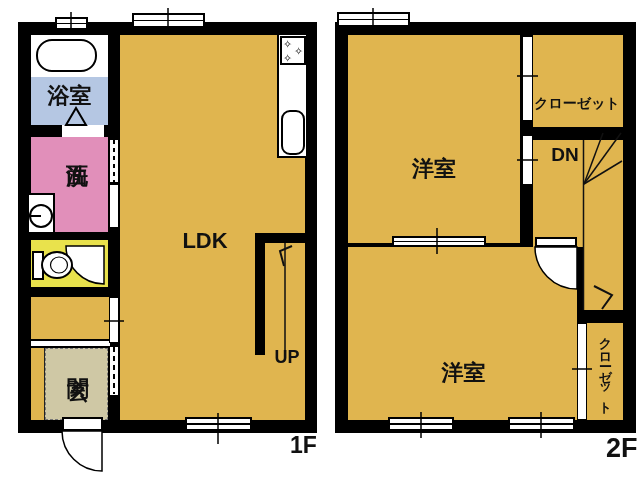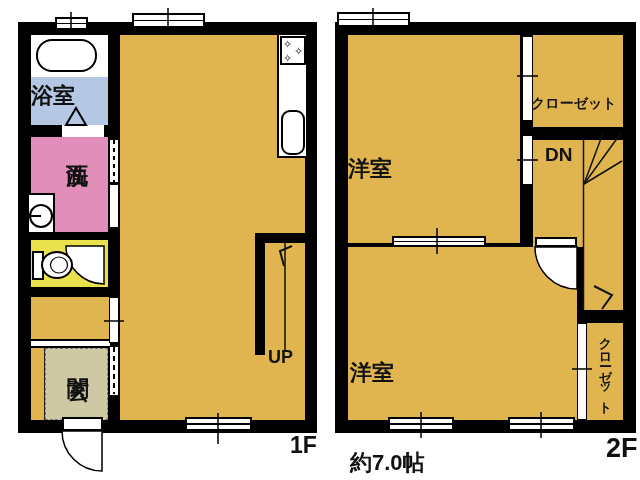--- a/index.html
+++ b/index.html
@@ -2,21 +2,21 @@
 <html><head>
 <meta charset="utf-8">
 <style>
   html,body{margin:0;padding:0;background:#fff;}
   #canvas{position:relative;width:640px;height:480px;background:#fff;overflow:hidden;
           font-family:"Liberation Sans","DejaVu Sans",sans-serif;color:#111;}
   .abs{position:absolute;}
   .walls{background:#000;}
   .room{position:absolute;}
   .lbl{position:absolute;color:#111;font-weight:600;white-space:pre;line-height:1.3;}
-  .center{text-align:left;}
+  .center{text-align:center;}
   .vtext{writing-mode:vertical-rl;text-orientation:upright;letter-spacing:1px;}
   .win{position:absolute;background:#fff;border:2px solid #000;box-sizing:border-box;
        background-image:linear-gradient(to bottom,#fff 0 44%,#000 44% 58%,#fff 58% 100%);}
   .doorstrip{position:absolute;background:#fff;box-sizing:border-box;}
   .doorstrip.bord{border:1px solid #000;}
   .leaf{position:absolute;background:#fff;border:2px solid #000;box-sizing:border-box;}
   .pv19{background-image:repeating-linear-gradient(to right,#241a05 0 1.5px,transparent 1.5px 19px);background-position-x:18px;}
   .pv17{background-image:repeating-linear-gradient(to right,#241a05 0 1.5px,transparent 1.5px 17px);background-position-x:12px;}
   .pv12{background-image:repeating-linear-gradient(to right,#241a05 0 1.5px,transparent 1.5px 12px);background-position-x:5px;}
   .ph12{background-image:repeating-linear-gradient(to bottom,#241a05 0 1.5px,transparent 1.5px 12px);background-position-y:4px;}
@@ -50,20 +50,21 @@
   <div class="room" style="left:31px;top:240px;width:77px;height:47px;background:#e9e24c;"></div>
 
   <div class="room ph12" style="left:31px;top:297px;width:79px;height:42px;background:#e0b54f;"></div>
   <div class="room stepstrip" style="left:31px;top:339px;width:79px;height:9px;"></div>
   <div class="room" style="left:31px;top:348px;width:14px;height:72px;background:#e0b54f;border-right:1.5px solid #222;box-sizing:border-box;"></div>
   <div class="room" style="left:45px;top:348px;width:63px;height:72px;background:#cfc8a5;border:1px dashed #777;box-sizing:border-box;"></div>
   <div class="lbl vtext" style="left:64px;top:360px;width:28px;height:62px;font-size:22px;">玄関</div>
 
   <div class="room pv19" style="left:120px;top:35px;width:185px;height:385px;background:#e0b54f;"></div>
   <div class="lbl center" style="left:115px;top:166px;width:180px;font-size:22px;line-height:30px;">
+    <div>LDK</div>
   </div>
 
   <div class="room counter" style="left:277px;top:35px;width:29px;height:123px;"></div>
   <div class="fixture" style="left:280px;top:36px;width:26px;height:29px;"></div>
   <span class="burner" style="left:283px;top:39px;">✧</span>
   <span class="burner" style="left:294px;top:46px;">✧</span>
   <span class="burner" style="left:283px;top:53px;">✧</span>
   <div class="fixture" style="left:281px;top:110px;width:24px;height:45px;border-radius:9px;border-width:2.5px;"></div>
 
   <div class="abs walls" style="left:255px;top:233px;width:10px;height:122px;"></div>
@@ -98,21 +99,20 @@
 
   <div class="room pv12" style="left:533px;top:140px;width:50px;height:107px;background:#e0b54f;"></div>
   <div class="lbl center" style="left:545px;top:143px;width:40px;font-size:19px;font-weight:700;">DN</div>
 
   <div class="room" style="left:583px;top:140px;width:40px;height:44px;background:#e0b54f;"></div>
   <div class="room steps13" style="left:583px;top:184px;width:40px;height:126px;background:#e0b54f;"></div>
 
   <div class="room ph13" style="left:348px;top:247px;width:229px;height:173px;background:#e0b54f;"></div>
   <div class="lbl center" style="left:350px;top:298px;width:227px;font-size:22px;line-height:30px;">
     <div>洋室</div>
-    <div>約7.0帖</div>
   </div>
 
   <div class="room" style="left:587px;top:323px;width:36px;height:97px;background:#e0b54f;"></div>
   <div class="lbl vtext" style="left:595px;top:328px;width:18px;height:90px;font-size:13px;font-weight:600;">クローゼット</div>
   <div class="doorstrip bord" style="left:577px;top:323px;width:10px;height:97px;"></div>
 
   <div class="win" style="left:392px;top:236px;width:94px;height:11px;"></div>
   <div class="doorstrip bord" style="left:522px;top:36px;width:11px;height:85px;"></div>
   <div class="doorstrip bord" style="left:522px;top:135px;width:11px;height:50px;"></div>
   <div class="leaf" style="left:535px;top:237px;width:42px;height:10px;"></div>

